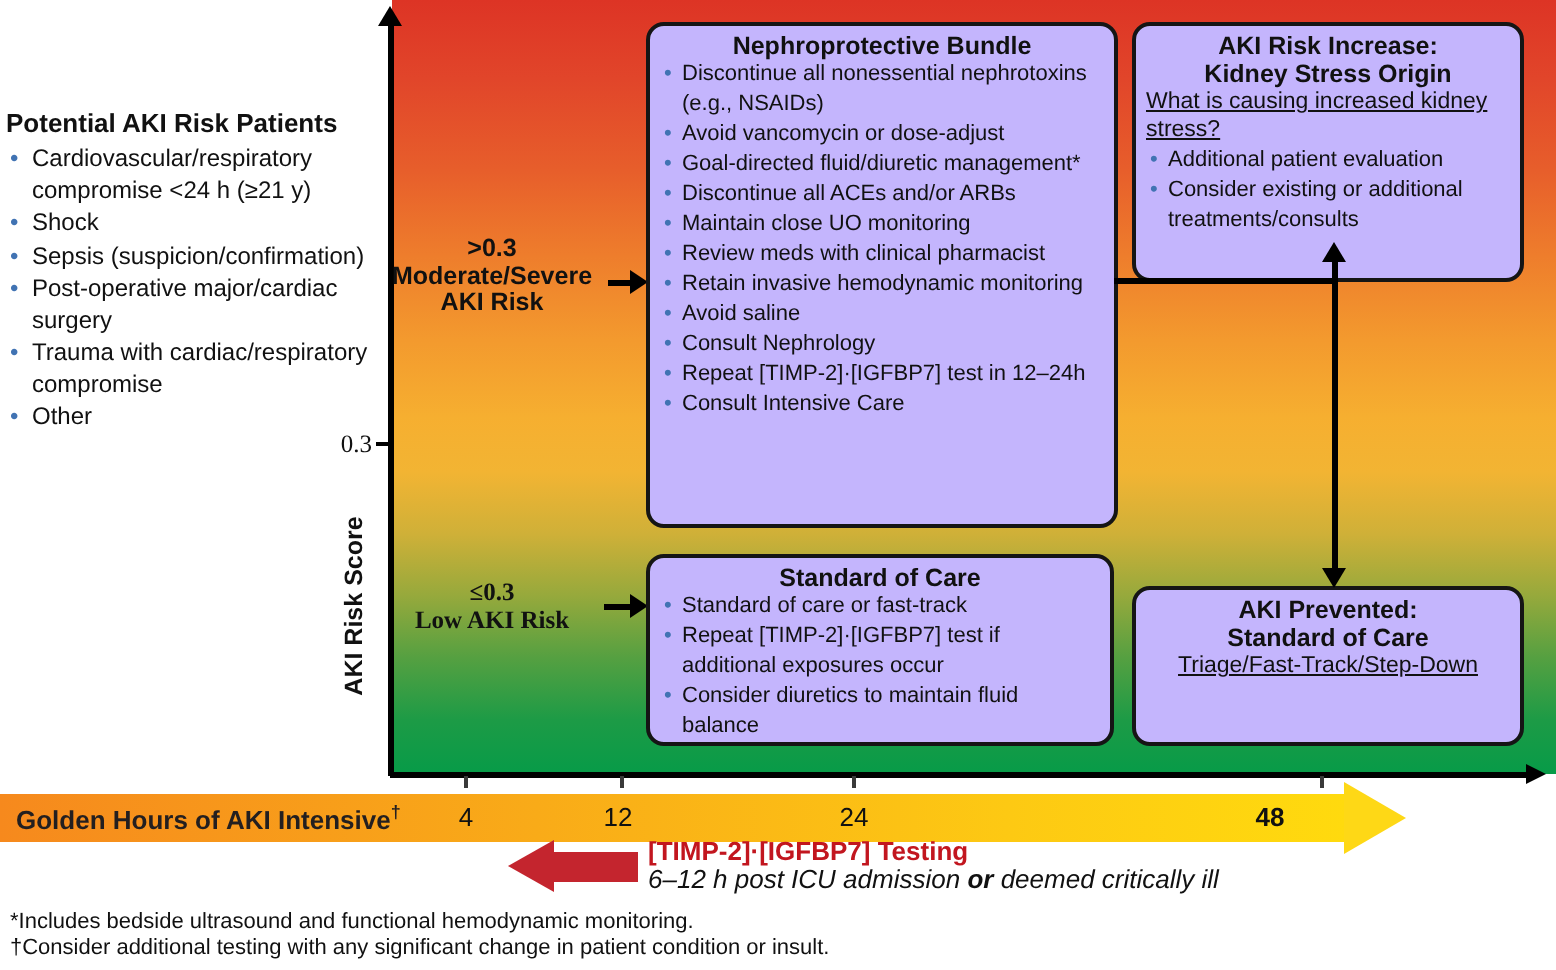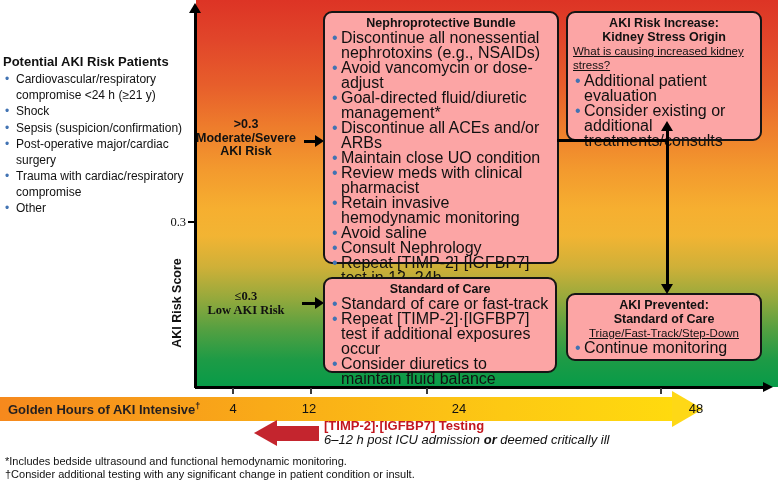--- a/index.html
+++ b/index.html
@@ -24,28 +24,28 @@
   .yaxis-head { position:absolute; left:189px; top:3px; width:0; height:0;
     border-left:6px solid transparent; border-right:6px solid transparent; border-bottom:10px solid #000; }
   .xaxis { position:absolute; left:195px; top:386px; width:572px; height:2.5px; background:#000; }
   .xaxis-head { position:absolute; left:763px; top:382px; width:0; height:0;
     border-top:5.5px solid transparent; border-bottom:5.5px solid transparent; border-left:10px solid #000; }
   .ytick-label { position:absolute; left:156px; top:215px; width:30px; text-align:right; font-size:12.5px;font-family:Liberation Serif, serif; }
   .ytick-mark { position:absolute; left:188px; top:221px; width:8px; height:2px; background:#000; }
   .yaxis-title { position:absolute; left:177px; top:303px; transform:translate(-50%,-50%) rotate(-90deg);
     font-size:12.5px; font-weight:bold; white-space:nowrap; }
   
-  .wbox { position:absolute; background:#fca5a5; border:2px solid #151515; border-radius:9px;
+  .wbox { position:absolute; background:#c4b5fd; border:2px solid #151515; border-radius:9px;
     box-sizing:border-box; padding:3px 5px; }
   .wbox .btitle { font-size:12.5px; font-weight:bold; text-align:center; line-height:14px; }
-  .wbox .li { position:relative; padding-left:11px; font-size:16px; line-height:15px; }
+  .wbox .li { position:relative; padding-left:11px; font-size:11px; line-height:15px; }
   .box-bundle   { left:323px; top:11px;  width:236px; height:253px; }
   .box-risk     { left:566px; top:11px;  width:196px; height:130px; }
   .box-standard { left:323px; top:277px; width:234px; height:96px;  }
-  .box-prevent  { left:566px; top:293px; width:196px; height:68px;  }
+  .box-prevent  { left:566px; top:293px; width:196px; height:80px;  }
   .box-risk .question { font-size:11.5px; line-height:13.5px; text-decoration:underline; margin:1px 0 1px 0; }
   .box-prevent .subtitle { font-size:11.5px; line-height:14px; text-align:center; text-decoration:underline; }
   
   .risk-label { position:absolute; text-align:center; font-weight:bold; font-size:12.5px; line-height:13.5px; }
   .risk-high { left:185px; top:118px; width:122px; }
   .risk-low  { left:185px; top:290px; width:122px;font-family:Liberation Serif, serif; }
   
   .arrow-right { position:absolute; height:12px; }
   .arrow-right .shaft { position:absolute; left:0; top:4.5px; height:3px; background:#000; }
   .arrow-right .head  { position:absolute; right:0; top:0; width:0; height:0;
@@ -123,21 +123,21 @@
     <div class="shaft" style="width:14px;"></div>
       <div class="head"></div>
   </div>
 
   <div class="wbox box-bundle">
     <div class="btitle">Nephroprotective Bundle</div>
     <div class="li">Discontinue all nonessential nephrotoxins (e.g., NSAIDs)</div>
     <div class="li">Avoid vancomycin or dose-adjust</div>
     <div class="li">Goal-directed fluid/diuretic management*</div>
     <div class="li">Discontinue all ACEs and/or ARBs</div>
-    <div class="li">Maintain close UO condition</div>
+    <div class="li">Maintain close UO monitoring</div>
     <div class="li">Review meds with clinical pharmacist</div>
     <div class="li">Retain invasive hemodynamic monitoring</div>
     <div class="li">Avoid saline</div>
     <div class="li">Consult Nephrology</div>
     <div class="li">Repeat [TIMP-2]·[IGFBP7] test in 12–24h</div>
     <div class="li">Consult Intensive Care</div>
   </div>
 
   <div class="wbox box-risk">
     <div class="btitle">AKI Risk Increase:</div>
@@ -151,40 +151,39 @@
     <div class="btitle">Standard of Care</div>
     <div class="li">Standard of care or fast-track</div>
     <div class="li">Repeat [TIMP-2]·[IGFBP7] test if additional exposures occur</div>
     <div class="li">Consider diuretics to maintain fluid balance</div>
   </div>
 
   <div class="wbox box-prevent">
     <div class="btitle">AKI Prevented:</div>
     <div class="btitle">Standard of Care</div>
     <div class="subtitle">Triage/Fast-Track/Step-Down</div>
-    <div class="li">Continue monitoring</div>
   </div>
 
   <div class="conn-h"></div>
   <div class="dbl-line"></div>
   <div class="dbl-up"></div>
   <div class="dbl-down"></div>
 
   <div class="gtick" style="left:232px;"></div>
   <div class="gtick" style="left:310px;"></div>
   <div class="gtick" style="left:426px;"></div>
   <div class="gtick" style="left:660px;"></div>
 
   <div class="timeline-bar"></div>
   <div class="timeline-head"></div>
   <div class="timeline-label"><span>Golden Hours of AKI Intensive</span><sup>†</sup></div>
   <div class="timeline-num" style="left:233px;">4</div>
   <div class="timeline-num" style="left:309px;">12</div>
-  <div class="timeline-num" style="left:427px;margin-left:32px;">24</div>
-  <div class="timeline-num" style="left:696px;">48</div>
+  <div class="timeline-num" style="left:427px;">24</div>
+  <div class="timeline-num" style="left:635px;font-weight:bold;">48</div>
 
   <div class="test-head"></div>
   <div class="test-body"></div>
   <div class="test-title">[TIMP-2]·[IGFBP7] Testing</div>
   <div class="test-sub"><span>6–12 h post ICU admission </span><span class="b">or</span><span> deemed critically ill</span></div>
 
   <div class="footnote fn1">*Includes bedside ultrasound and functional hemodynamic monitoring.</div>
   <div class="footnote fn2">†Consider additional testing with any significant change in patient condition or insult.</div>
 
 </div>

